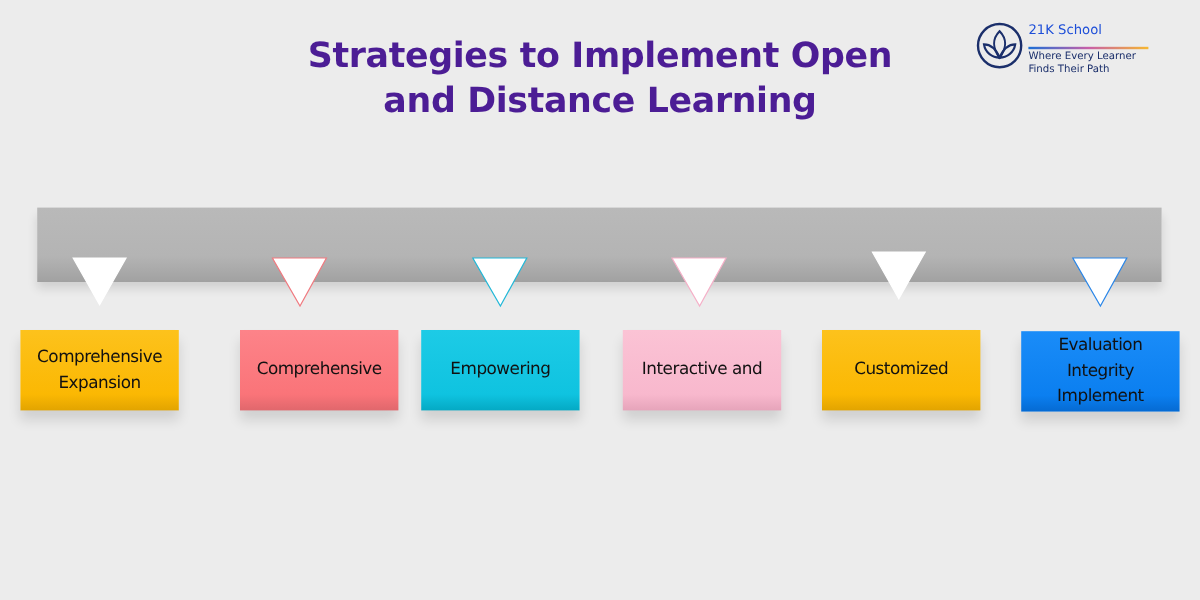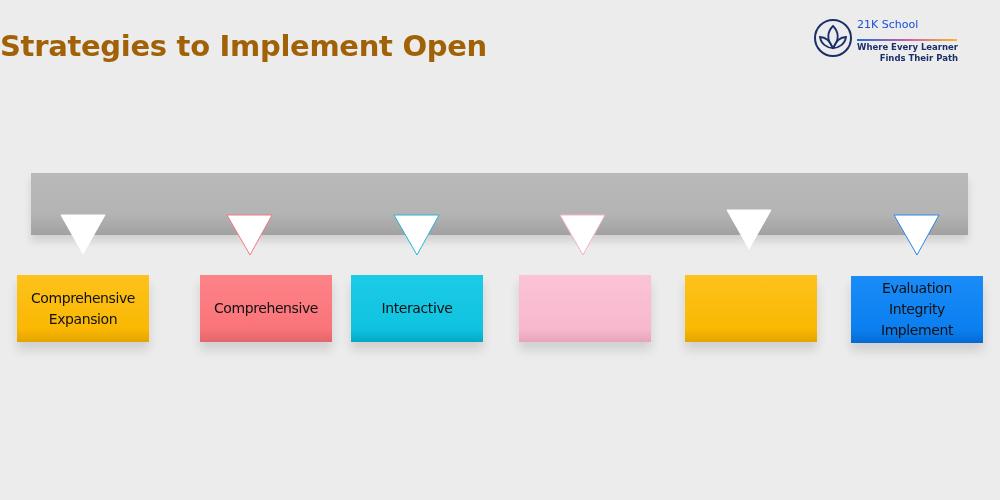--- a/index.html
+++ b/index.html
@@ -1,35 +1,35 @@
 <!DOCTYPE html>
 <html><head>
 <meta charset="utf-8">
 <style>
   html, body { margin: 0; padding: 0; }
   body {
     width: 1000px; height: 500px; background: #ececec; position: relative; overflow: hidden;
     font-family: "DejaVu Sans", sans-serif;
   }
   .title {
-    position: absolute; left: 0; width: 1000px; top: 28px; 
-    font-family: "DejaVu Sans", sans-serif; font-weight: bold; font-size: 29px; line-height: 37px; color: #a16207;
+    position: absolute; left: 0; width: 1000px; top: 28px; text-align: center;
+    font-family: "DejaVu Sans", sans-serif; font-weight: bold; font-size: 29px; line-height: 37px; color: #4c1d95;
     letter-spacing: -0.3px;
   }
   .logo { position: absolute; left: 813px; top: 18px; width: 160px; height: 50px; }
   .logo svg.mark { position: absolute; left: 0; top: 0; }
   .logo .brand {
     position: absolute; left: 44px; top: 0; font-family: "DejaVu Sans", sans-serif; font-weight: normal;
     font-size: 11px; color: #1d4ed8; white-space: nowrap;
   }
   .logo .bar { position: absolute; left: 44px; top: 21px; width: 100px; height: 2px;
     background: linear-gradient(90deg, #1b6fd6, #c85fa8, #f6b830); }
   .logo .tag {
     position: absolute; left: 44px; top: 24px; font-family: "DejaVu Sans", sans-serif;
-    font-size: 8.5px; line-height: 11px; color: #1b2f6b; font-weight: bold; white-space: nowrap; text-align: right;
+    font-size: 8.5px; line-height: 11px; color: #1b2f6b; font-weight: normal; white-space: nowrap;
   }
   .beam {
     position: absolute; left: 31px; top: 173px; width: 937px; height: 62px;
     background: linear-gradient(#b9b9b9 0%, #b4b4b4 65%, #a1a1a1 100%);
     box-shadow: 0 6px 8px rgba(0,0,0,0.12);
   }
   .tri { position: absolute; top: 214px; }
   .card {
     position: absolute; top: 275px; width: 132px; height: 67px;
     display: flex; align-items: center; justify-content: center; text-align: center;
@@ -37,20 +37,21 @@
     box-shadow: 0 8px 10px rgba(0,0,0,0.12);
     letter-spacing: -0.4px;
   }
   .card span { display: block; }
 </style>
 </head>
 <body>
 
 <div class="title">
   <div>Strategies to Implement Open</div>
+  <div>and Distance Learning</div>
 </div>
 
 <div class="logo">
   <svg class="mark" width="40" height="40" viewBox="0 0 40 40">
     <circle cx="20" cy="20" r="18" fill="none" stroke="#1b2f6b" stroke-width="2"></circle>
     <path d="M20 8 C14 14 14 22 20 30 C26 22 26 14 20 8 Z" fill="none" stroke="#1b2f6b" stroke-width="1.8"></path>
     <path d="M20 30 C14 30 8 26 7 19 C12 19 17 23 20 30 Z" fill="none" stroke="#1b2f6b" stroke-width="1.8"></path>
     <path d="M20 30 C26 30 32 26 33 19 C28 19 23 23 20 30 Z" fill="none" stroke="#1b2f6b" stroke-width="1.8"></path>
   </svg>
   <div class="brand">21K School</div>
@@ -88,29 +89,31 @@
       <span>Expansion</span>
     </div>
 </div>
 <div class="card" style="left:200px;background:linear-gradient(#fd8389,#fa7479 80%,#e0676c)">
   <div>
       <span>Comprehensive</span>
     </div>
 </div>
 <div class="card" style="left:351px;background:linear-gradient(#1dcbe6,#0fc3e0 80%,#04a9c4)">
   <div>
-      <span>Interactive</span>
+      <span>Empowering</span>
     </div>
 </div>
 <div class="card" style="left:519px;background:linear-gradient(#fbc3d5,#f8b8cd 80%,#e6a4ba)">
   <div>
+      <span>Interactive and</span>
     </div>
 </div>
 <div class="card" style="left:685px;background:linear-gradient(#fdc21c,#fbb803 80%,#e2a400)">
   <div>
+      <span>Customized</span>
     </div>
 </div>
 <div class="card" style="left:851px;top:276px;background:linear-gradient(#1a8cf8,#0b7ff0 80%,#056ad2)">
   <div>
       <span>Evaluation</span>
       <span>Integrity</span>
       <span>Implement</span>
     </div>
 </div>
 

